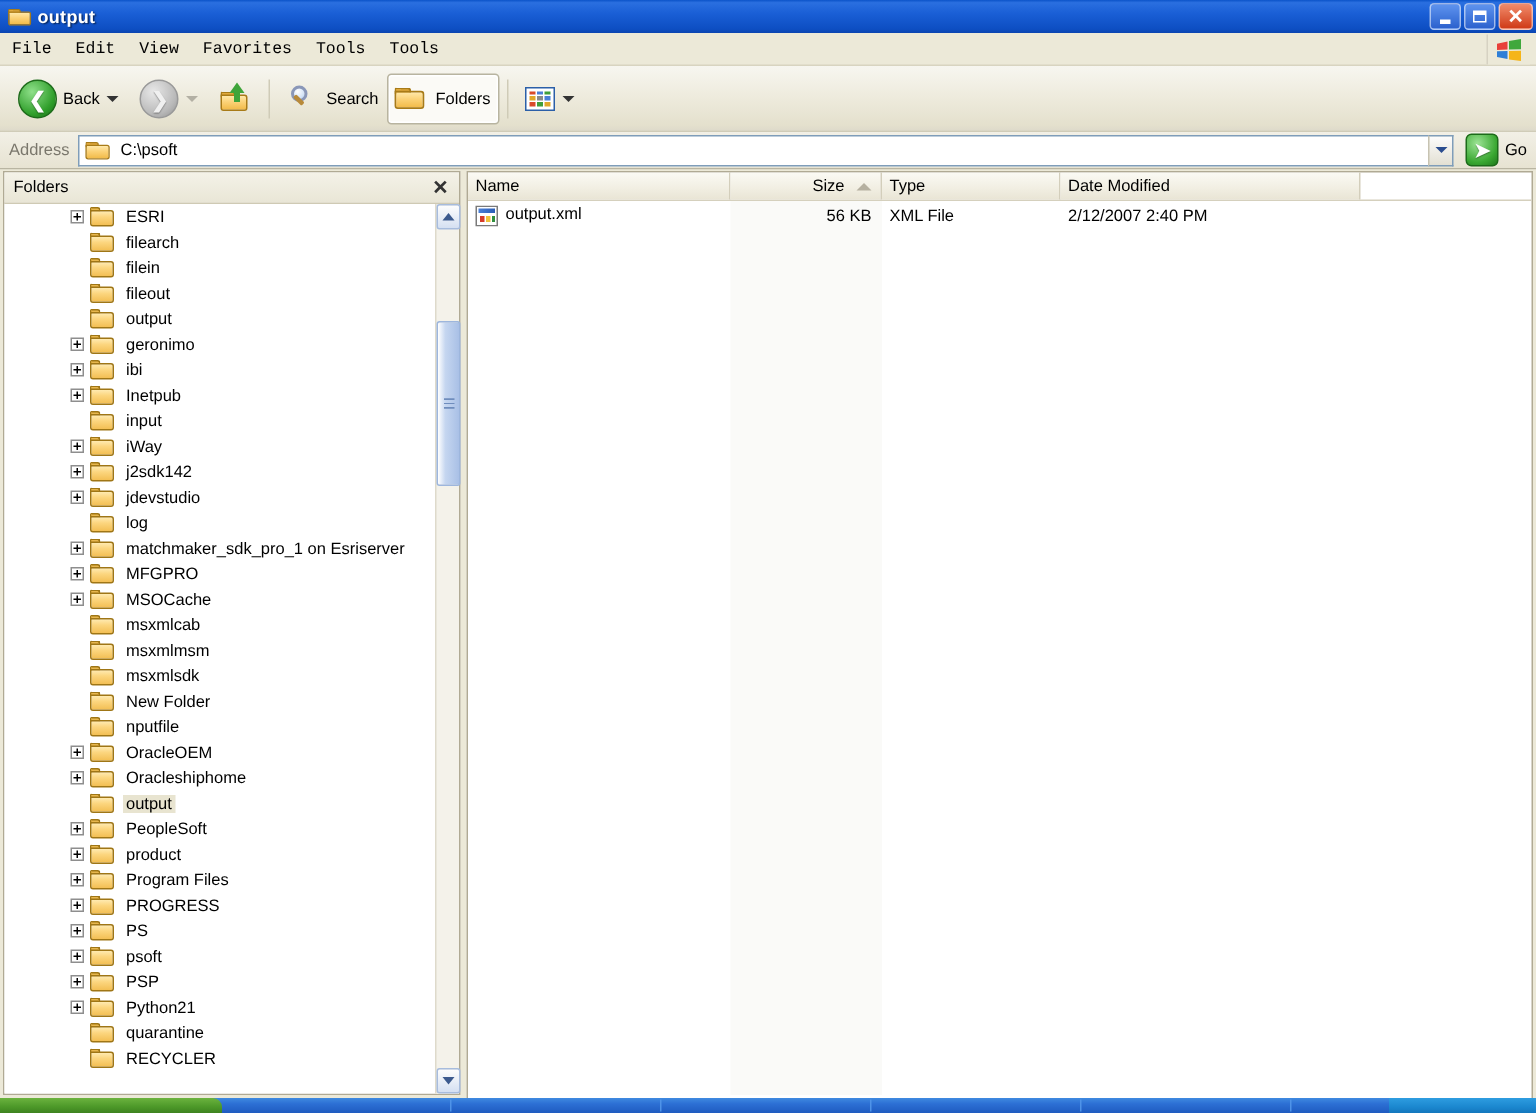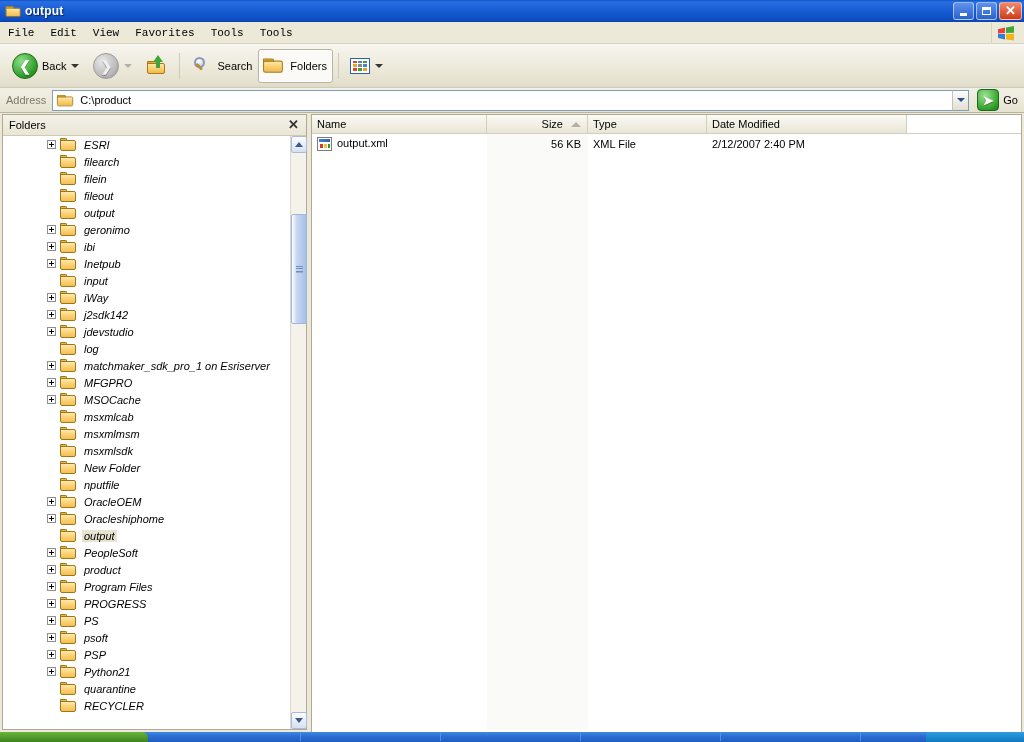--- a/index.html
+++ b/index.html
@@ -204,21 +204,21 @@
   }
   .tree-wrap {
     position: absolute; left: 0; top: 21px; width: 303px; height: 593px;
     overflow: hidden; background: #fff;
   }
   .tree-scrollarea {
     position: absolute; left: 0; top: 0; width: 287px; height: 593px; overflow: hidden;
   }
   .tree-row {
     display: flex; align-items: center; height: 17px; padding-left: 44px;
-    box-sizing: border-box; cursor: default; font-style: italic;
+    box-sizing: border-box; cursor: default;
   }
   .expander {
     width: 9px; height: 9px; border: 1px solid #8e8e8e; background: #fff;
     position: relative; margin-right: 4px; flex: 0 0 auto; box-sizing: border-box;
   }
   .expander::before {
     content: ""; position: absolute; left: 1px; top: 3px; width: 5px; height: 1px; background: #000;
   }
   .expander::after {
     content: ""; position: absolute; left: 3px; top: 1px; width: 1px; height: 5px; background: #000;
@@ -425,21 +425,21 @@
     </div>
   </div>
 
   <div class="addressbar">
     <span class="addr-label">Address</span>
     <div class="addr-field">
       <span class="folder-ico" style="margin-left:3px;transform:scale(0.9);">
         <span class="tab"></span>
           <span class="body"></span>
       </span>
-      <span class="addr-text">C:\product</span>
+      <span class="addr-text">C:\psoft</span>
     </div>
     <div class="addr-drop">
       <span class="caret-down"></span>
     </div>
     <div class="go-btn">
       <span class="go-circle">
         <span class="arrow-glyph" style="font-size:13px;">➤</span>
       </span>
       <span class="go-label">Go</span>
     </div>

